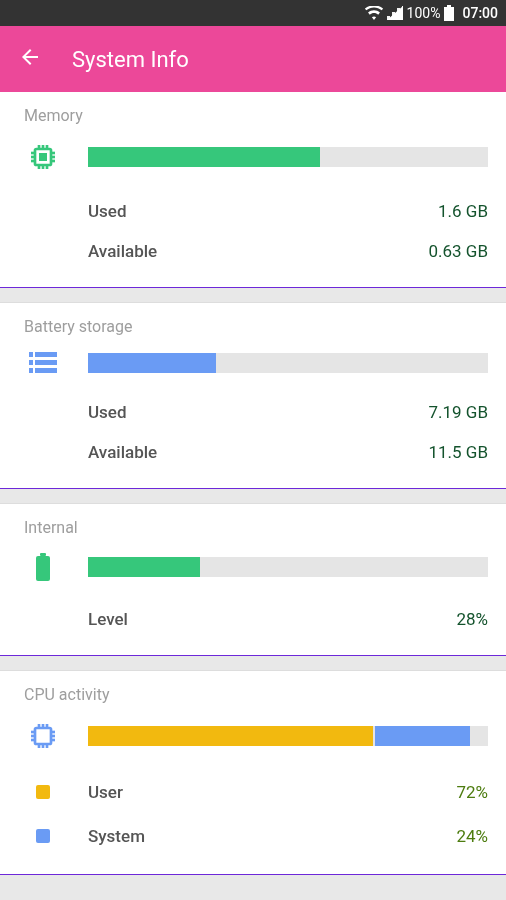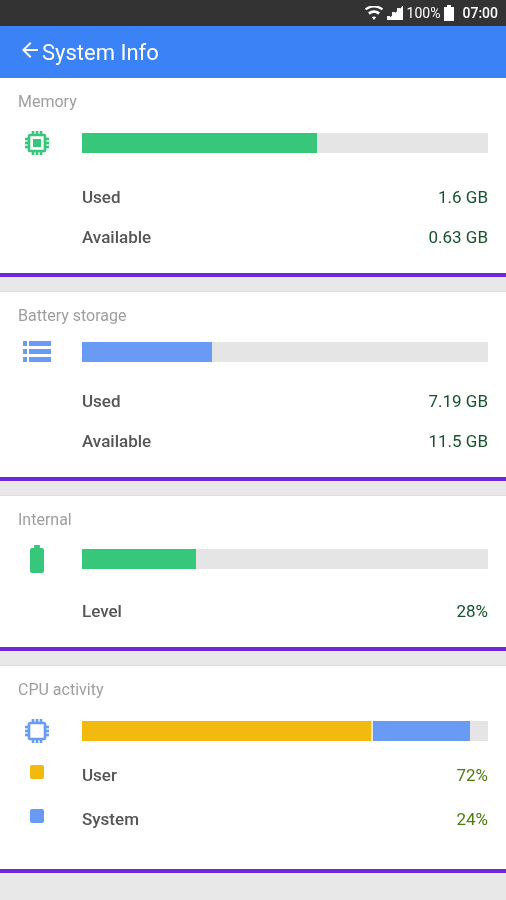--- a/index.html
+++ b/index.html
@@ -17,34 +17,35 @@
   justify-content: flex-end;
   align-items: center;
   padding: 0 8px;
   gap: 4px;
   color: #fff;
   font-size: 14px;
 }
 .status-bar .time { font-weight: 500; margin-left: 4px; }
 .status-bar svg { fill: #fff; }
 .app-bar {
-  height: 52px;
-  background: #3b82f6;
+  height: 66px;
+  background: #ec4899;
   display: flex;
   align-items: center;
   padding: 0 18px;
+  gap: 30px;
 }
 .app-bar .title { color: #fff; font-size: 22px; font-weight: 400; }
 .back-arrow { cursor: pointer; }
 .content { background: #e8e8e8; }
 .card {
   background: #fff;
-  border-bottom: 4px solid #6d28d9;
+  border-bottom: 1px solid #6d28d9;
   border-top: 1px solid #ddd;
-  padding: 14px 18px 16px 18px;
+  padding: 14px 18px 16px 24px;
   margin-bottom: 14px;
 }
 .card:first-child { border-top: none; margin-top: 0; }
 .section-title {
   color: #9e9e9e;
   font-size: 16px;
   font-weight: 400;
   margin-bottom: 16px;
 }
 .row-main {
@@ -75,21 +76,21 @@
   justify-content: space-between;
   align-items: center;
   height: 40px;
 }
 .kv-label { color: #555; font-size: 17px; font-weight: 500; text-align: center; }
 .kv-value { color: #14532d; font-size: 17px; }
 .cpu-bar { gap: 2px; }
 .legend { margin-top: 12px; }
 .legend-row {
   display: flex;
-  align-items: flex-start;
+  align-items: center;
   height: 44px;
 }
 .legend-swatch {
   width: 38px;
   display: flex;
   justify-content: center;
 }
 .swatch-box { width: 14px; height: 14px; border-radius: 2px; }
 .legend-label { margin-left: 26px; color: #555; font-size: 17px; font-weight: 500; flex: 1; }
 .legend-value { color: #4d7c0f; font-size: 17px; }

